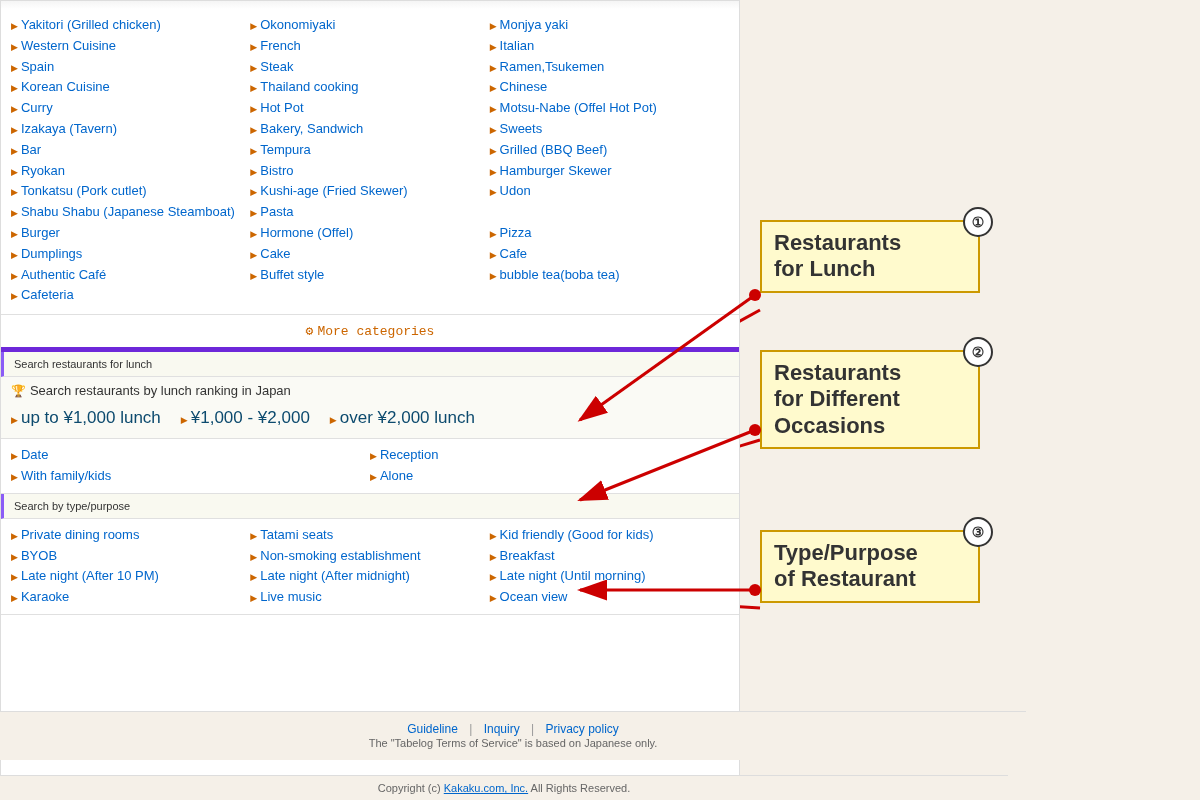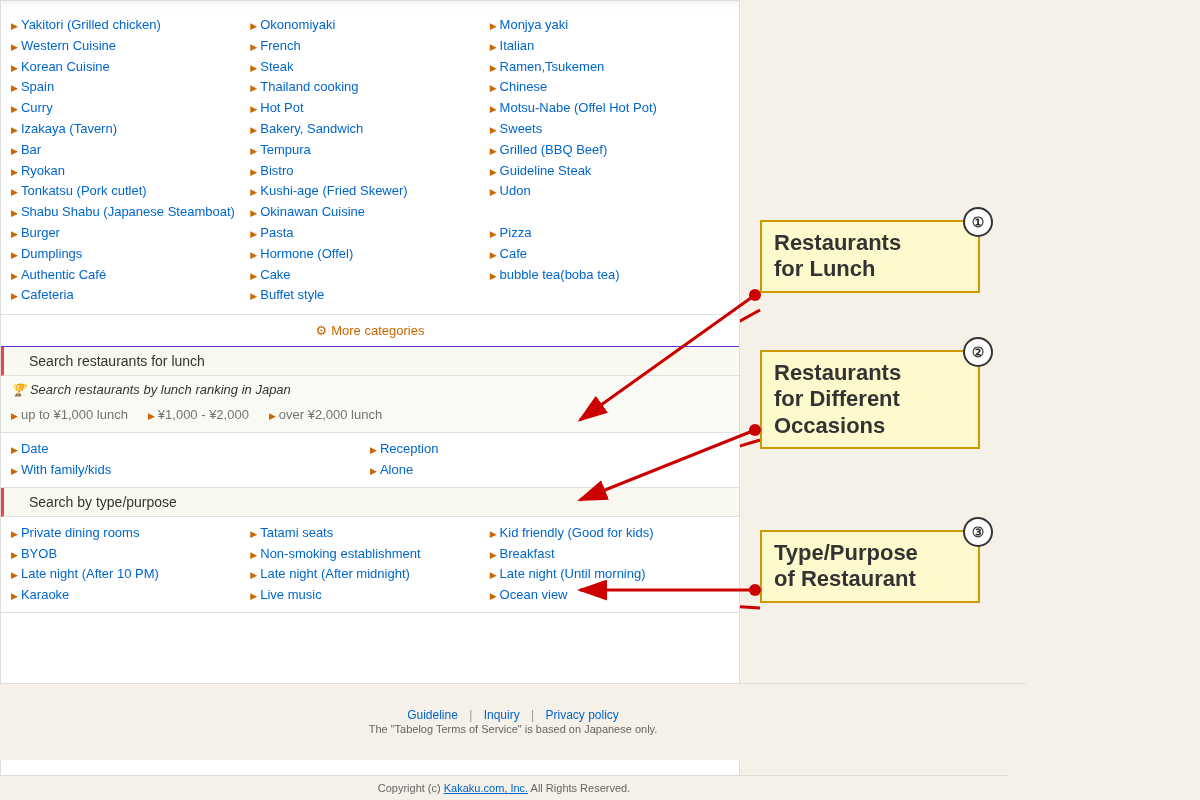--- a/index.html
+++ b/index.html
@@ -45,66 +45,66 @@
     }
     .category-item::before {
       content: '▶';
       color: #cc6600;
       font-size: 9px;
       margin-right: 3px;
     }
     .more-categories {
       text-align: center;
       padding: 8px;
-      border-bottom: 1px solid #6d28d9;
+      border-bottom: 5px solid #6d28d9;
+      font-family: Liberation Mono, monospace;
     }
     .more-categories a {
       color: #cc6600;
       text-decoration: none;
       font-size: 13px;
     }
     .more-categories a::before {
       content: '⚙';
       margin-right: 4px;
       color: #cc6600;
     }
     .section-header {
       background: #f9f9f0;
-      border-left: 3px solid #ef4444;
-      padding: 6px 25px;
-      font-size: 14px;
+      border-left: 3px solid #8b5cf6;
+      padding: 6px 10px;
+      font-size: 11px;
       color: #333;
       margin: 0;
       border-bottom: 1px solid #e0e0e0;
     }
     .ranking-section {
       padding: 6px 10px;
       border-bottom: 1px solid #e0e0e0;
       background: #fafaf5;
     }
     .ranking-title {
       color: #333;
       font-size: 13px;
       margin-bottom: 6px;
-      font-style: italic;
     }
     .ranking-title::before {
       content: '🏆';
       margin-right: 4px;
       font-size: 12px;
     }
     .price-row {
       display: flex;
       gap: 20px;
       padding: 4px 0;
     }
     .price-item {
-      color: #737373;
+      color: #0c4a6e;
       text-decoration: none;
-      font-size: 13px;
+      font-size: 17px;
     }
     .price-item::before {
       content: '▶';
       color: #cc6600;
       font-size: 9px;
       margin-right: 3px;
     }
     .purpose-section {
       padding: 6px 10px;
       border-bottom: 1px solid #e0e0e0;
@@ -124,21 +124,21 @@
     .type-row {
       display: flex;
       flex-wrap: nowrap;
     }
     .type-col {
       flex: 1;
       min-width: 180px;
     }
     .footer-links {
       text-align: center;
-      padding: 24px;
+      padding: 10px;
       background: #f5f0e8;
       border-top: 1px solid #ddd;
       font-size: 12px;
       color: #666;
       width: 1026px;
       position: absolute;
       bottom: 40px;
       left: 0;
     }
     .footer-links a {
@@ -223,22 +223,22 @@
 <div class="main-wrapper" id="main-wrapper">
   <div class="left-panel">
 
     <div class="top-fade"></div>
 
     <div class="category-section">
       <div class="category-row">
         <div class="category-col" id="col1-items">
             <a href="#" class="category-item">Yakitori (Grilled chicken)</a>
             <a href="#" class="category-item">Western Cuisine</a>
+            <a href="#" class="category-item">Spain</a>
             <a href="#" class="category-item">Korean Cuisine</a>
-            <a href="#" class="category-item">Spain</a>
             <a href="#" class="category-item">Curry</a>
             <a href="#" class="category-item">Izakaya (Tavern)</a>
             <a href="#" class="category-item">Bar</a>
             <a href="#" class="category-item">Ryokan</a>
             <a href="#" class="category-item">Tonkatsu (Pork cutlet)</a>
             <a href="#" class="category-item">Shabu Shabu (Japanese Steamboat)</a>
             <a href="#" class="category-item">Burger</a>
             <a href="#" class="category-item">Dumplings</a>
             <a href="#" class="category-item">Authentic Café</a>
             <a href="#" class="category-item">Cafeteria</a>
@@ -246,35 +246,34 @@
         <div class="category-col" id="col2-items">
             <a href="#" class="category-item">Okonomiyaki</a>
             <a href="#" class="category-item">French</a>
             <a href="#" class="category-item">Steak</a>
             <a href="#" class="category-item">Thailand cooking</a>
             <a href="#" class="category-item">Hot Pot</a>
             <a href="#" class="category-item">Bakery, Sandwich</a>
             <a href="#" class="category-item">Tempura</a>
             <a href="#" class="category-item">Bistro</a>
             <a href="#" class="category-item">Kushi-age (Fried Skewer)</a>
-            <a href="#" class="category-item">Okinawan Cuisine</a>
             <a href="#" class="category-item">Pasta</a>
             <a href="#" class="category-item">Hormone (Offel)</a>
             <a href="#" class="category-item">Cake</a>
             <a href="#" class="category-item">Buffet style</a>
           </div>
         <div class="category-col" id="col3-items">
             <a href="#" class="category-item">Monjya yaki</a>
             <a href="#" class="category-item">Italian</a>
             <a href="#" class="category-item">Ramen,Tsukemen</a>
             <a href="#" class="category-item">Chinese</a>
             <a href="#" class="category-item">Motsu-Nabe (Offel Hot Pot)</a>
             <a href="#" class="category-item">Sweets</a>
             <a href="#" class="category-item">Grilled (BBQ Beef)</a>
-            <a href="#" class="category-item">Guideline Steak</a>
+            <a href="#" class="category-item">Hamburger Skewer</a>
             <a href="#" class="category-item">Udon</a>
             <div style="height: 1.6em;"></div>
             <a href="#" class="category-item">Pizza</a>
             <a href="#" class="category-item">Cafe</a>
             <a href="#" class="category-item">bubble tea(boba tea)</a>
             <div style="height: 1.6em;"></div>
           </div>
       </div>
     </div>
 

